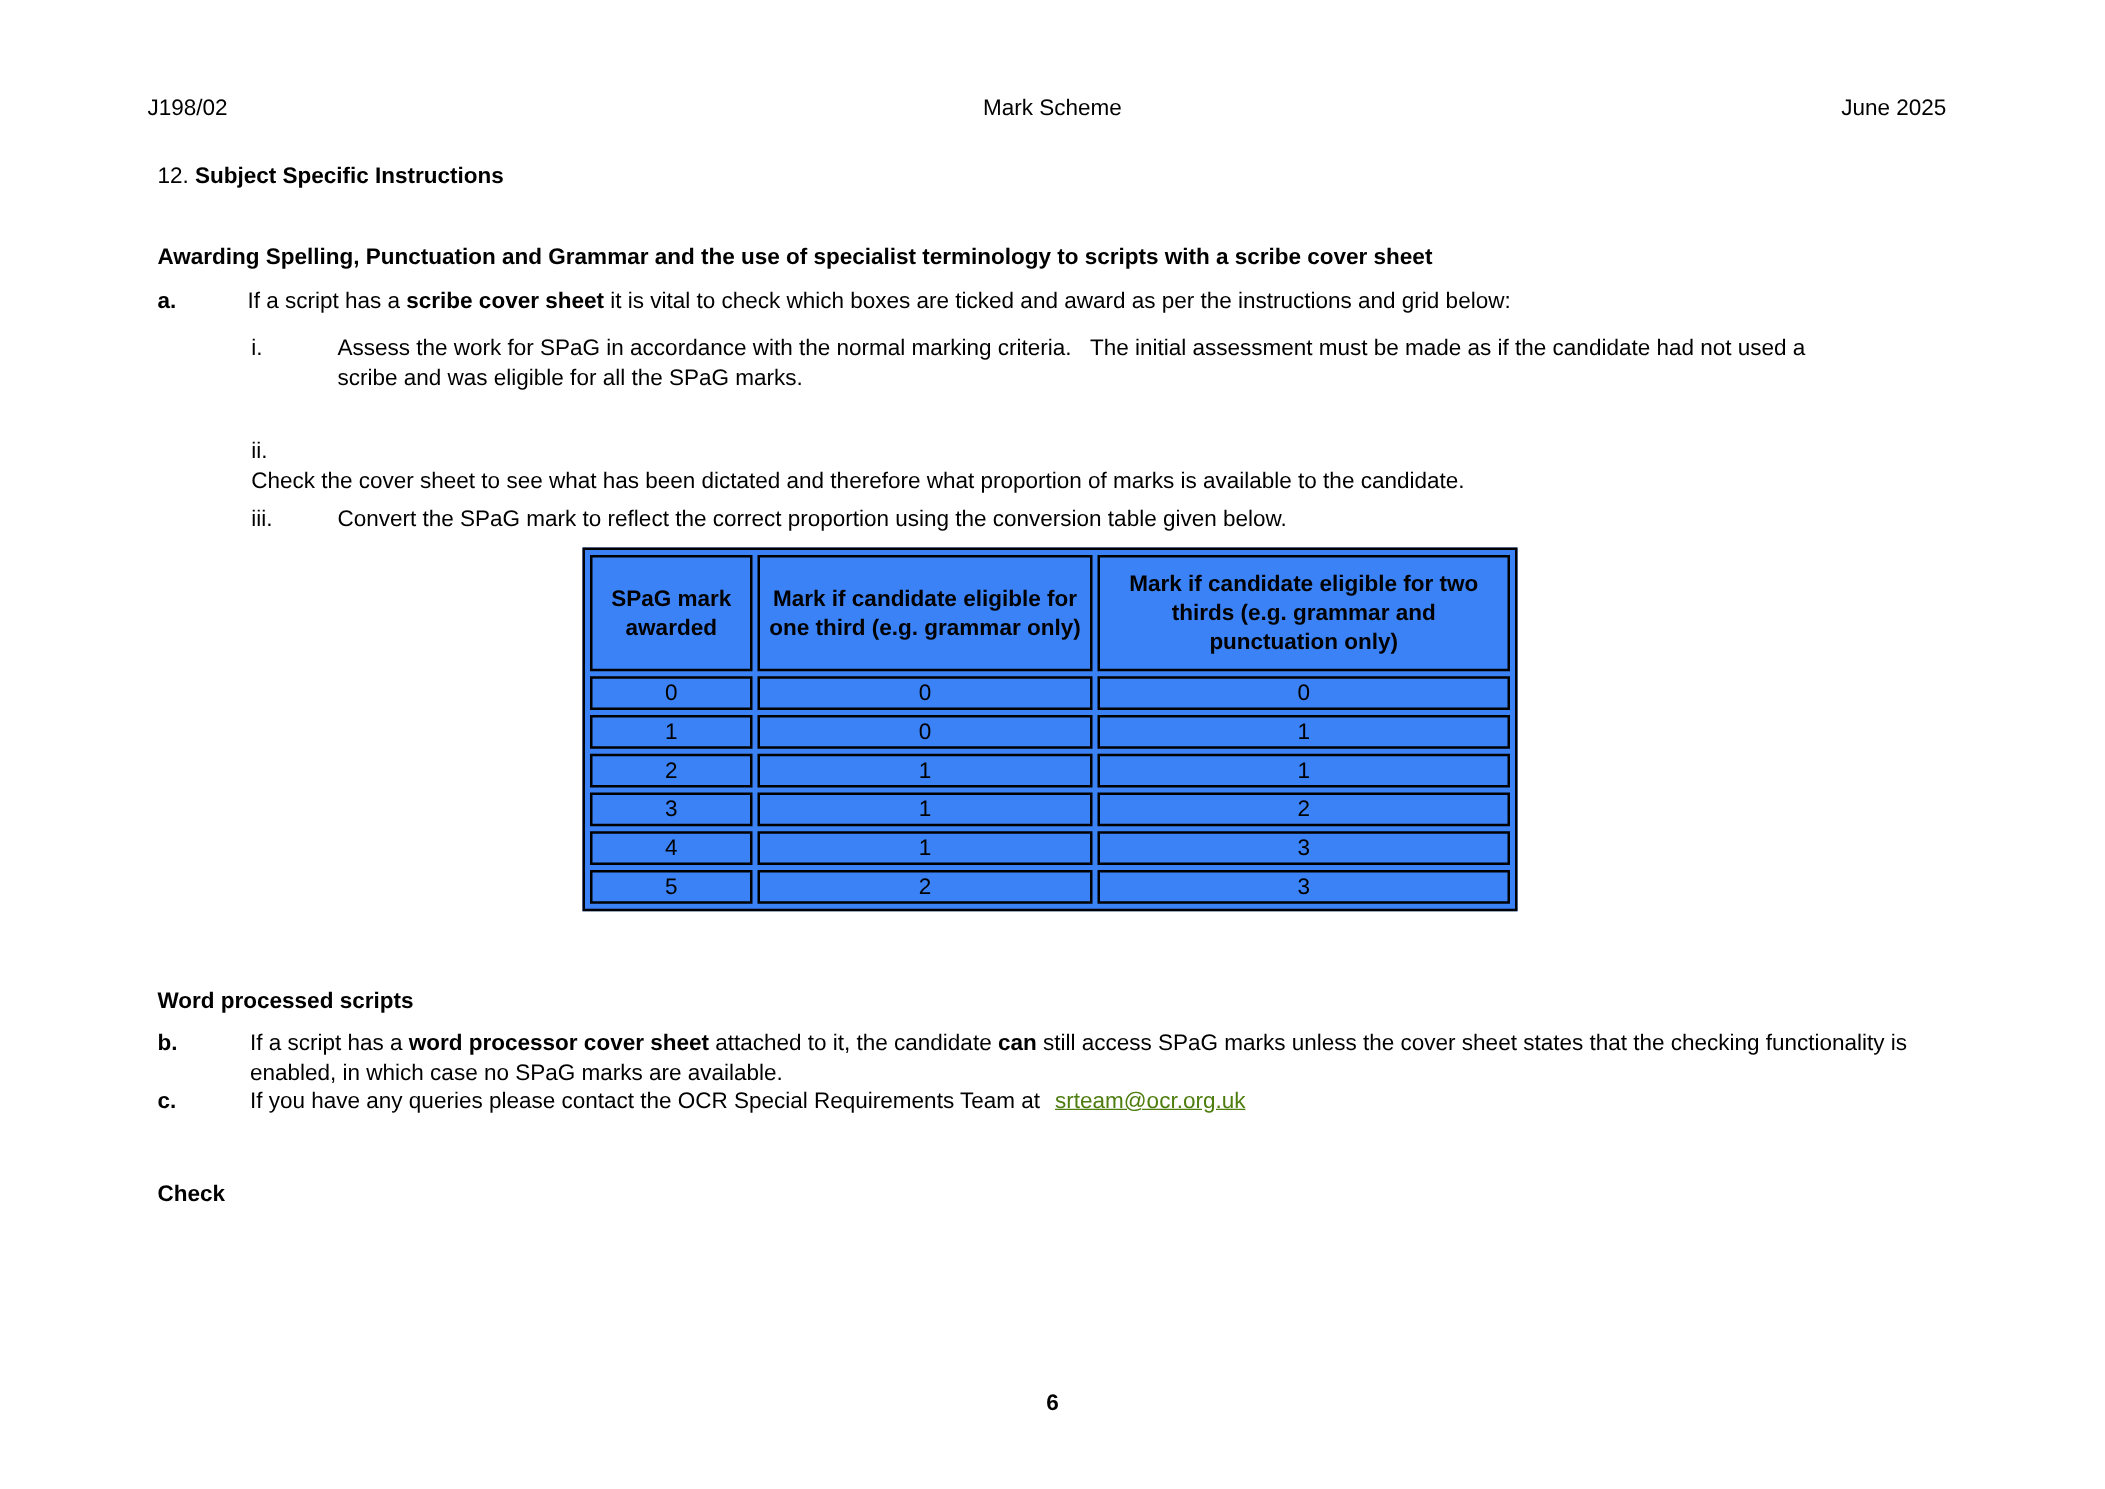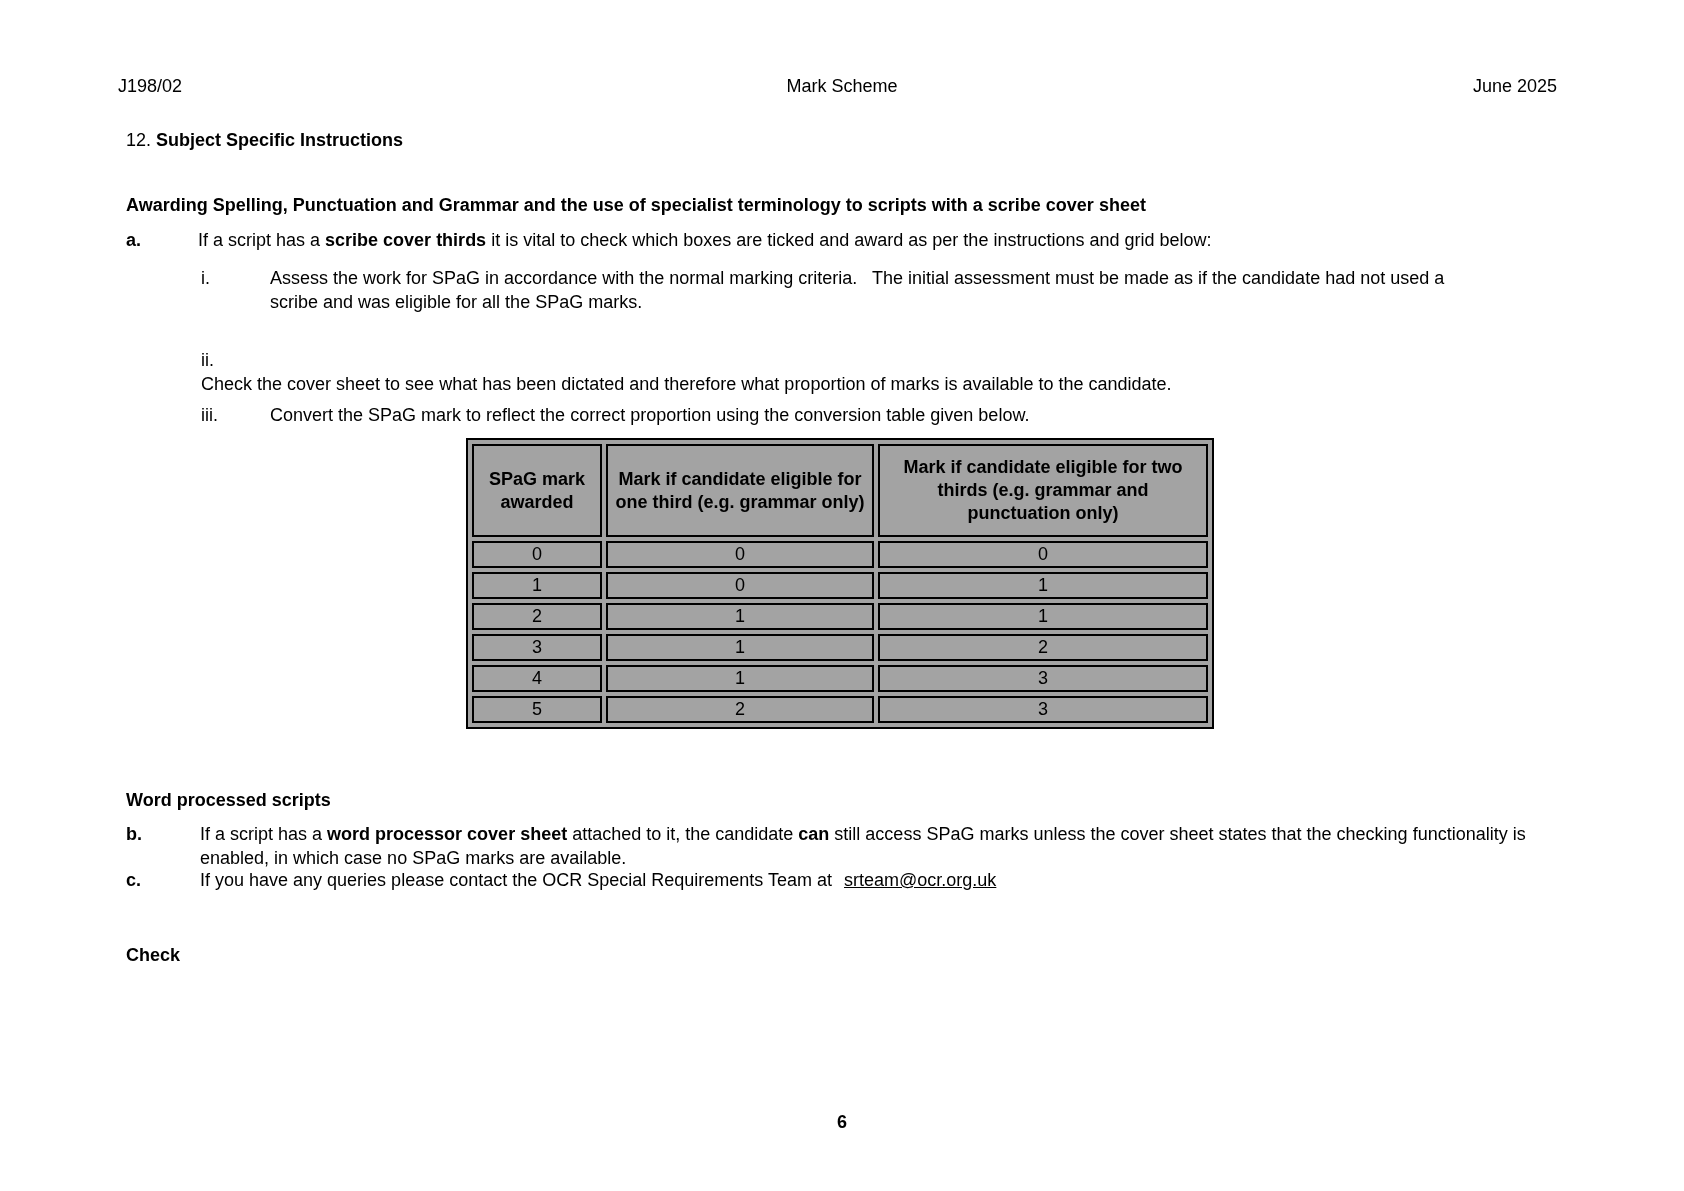--- a/index.html
+++ b/index.html
@@ -13,30 +13,30 @@
     font-size: 18px;
     line-height: 24px;
   }
   .abs { position: absolute; }
   .b { font-weight: bold; }
   .hdr-center { left: 0; right: 0; text-align: center; }
   .li { display: flex; }
   .li .marker { flex: 0 0 auto; }
   .prewrap { white-space: pre-wrap; }
   a.mail {
-    color: #000000;
+    color: #4d7c0f;
     text-decoration: underline;
     margin-left: 12px;
   }
   
   table.conv {
     border-collapse: separate;
     border-spacing: 4px;
     border: 2px solid #000;
-    background: #a3a3a3;
+    background: #3b82f6;
   }
   table.conv th, table.conv td {
     border: 2px solid #000;
     box-sizing: border-box;
     text-align: center;
     font-size: 18px;
   }
   table.conv th {
     font-weight: bold;
     line-height: 23px;
@@ -64,21 +64,21 @@
   <div class="abs" style="right:127px; top:74px;">June 2025</div>
 
   <div class="abs" style="left:126px; top:128px;">
     <span>12. </span><span class="b">Subject Specific Instructions</span>
   </div>
 
   <div class="abs b" style="left:126px; top:193px;">Awarding Spelling, Punctuation and Grammar and the use of specialist terminology to scripts with a scribe cover sheet</div>
 
   <div class="abs li" style="left:126px; top:228px;">
     <span class="marker b" style="width:72px;">a.</span>
-    <span><span>If a script has a </span><span class="b">scribe cover thirds</span><span> it is vital to check which boxes are ticked and award as per the instructions and grid below:</span></span>
+    <span><span>If a script has a </span><span class="b">scribe cover sheet</span><span> it is vital to check which boxes are ticked and award as per the instructions and grid below:</span></span>
   </div>
 
   <div class="abs li" style="left:201px; top:266px;">
     <span class="marker" style="width:69px;">i.</span>
     <span class="prewrap" style="width:1185px;">Assess the work for SPaG in accordance with the normal marking criteria.   The initial assessment must be made as if the candidate had not used a scribe and was eligible for all the SPaG marks.</span>
   </div>
 
   <div class="abs li" style="left:201px; top:348px;flex-direction:column;">
     <span class="marker" style="width:69px;">ii.</span>
     <span>Check the cover sheet to see what has been dictated and therefore what proportion of marks is available to the candidate.</span>

